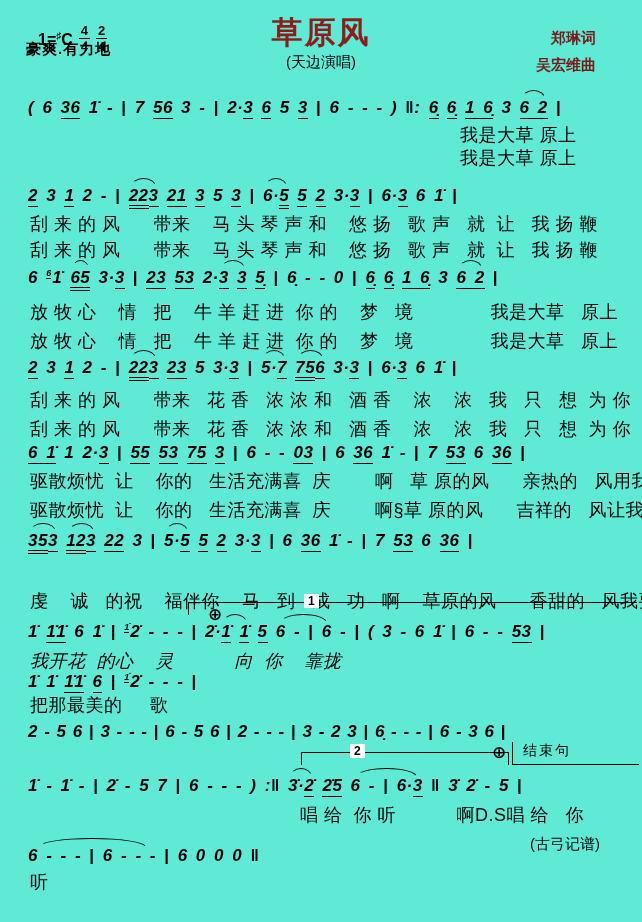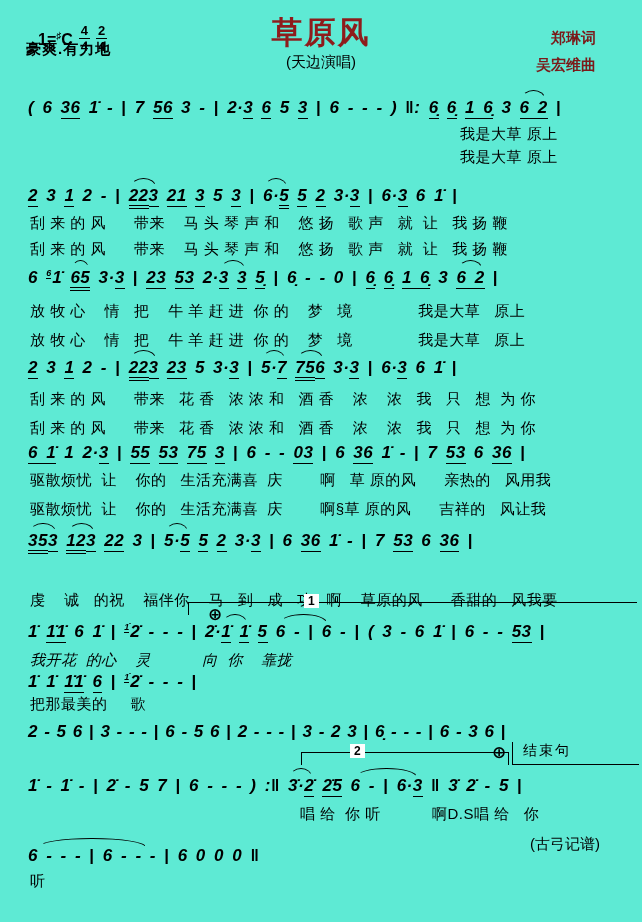--- a/index.html
+++ b/index.html
@@ -22,21 +22,21 @@
          letter-spacing:.5px;word-spacing:3px;white-space:pre;line-height:1.25;padding-top:9px;}
   .notes .bar{font-style:normal;font-weight:bold;}
   .u1{border-bottom:1.5px solid #000;padding-bottom:1px;}
   .u2{border-bottom:4px double #000;}
   .slur{position:relative;display:inline-block;}
   .slur::before{content:"";position:absolute;left:8%;right:8%;top:-7px;height:7px;
       border:1.5px solid transparent;border-top-color:#000;
       border-radius:50% 50% 0 0 / 100% 100% 0 0;}
   .grace{font-size:9px;font-style:italic;font-weight:bold;vertical-align:7px;
          border-bottom:1px solid #000;letter-spacing:0;margin-right:1px;}
-  .lyric{font-size:15px;white-space:pre;letter-spacing:.5px;line-height:1.55;}
+  .lyric{font-size:18px;white-space:pre;letter-spacing:.5px;line-height:1.55;}
   
   .volta{border-top:1.5px solid #000;border-left:1.5px solid #000;height:12px;}
   .volta.closed{border-right:1.5px solid #000;}
   .volta .vlabel{position:absolute;top:-9px;background:#fefefe;padding:0 4px;font-size:12px;font-weight:bold;}
   .coda{font-size:17px;font-weight:bold;}
   .endbracket{border-left:1.5px solid #000;border-bottom:1.5px solid #000;height:22px;}
   .endbracket .elabel{font-size:14px;padding-left:10px;letter-spacing:2px;}
   .scorenote{font-size:15px;}
   
   .logo{display:flex;align-items:center;gap:4px;}

